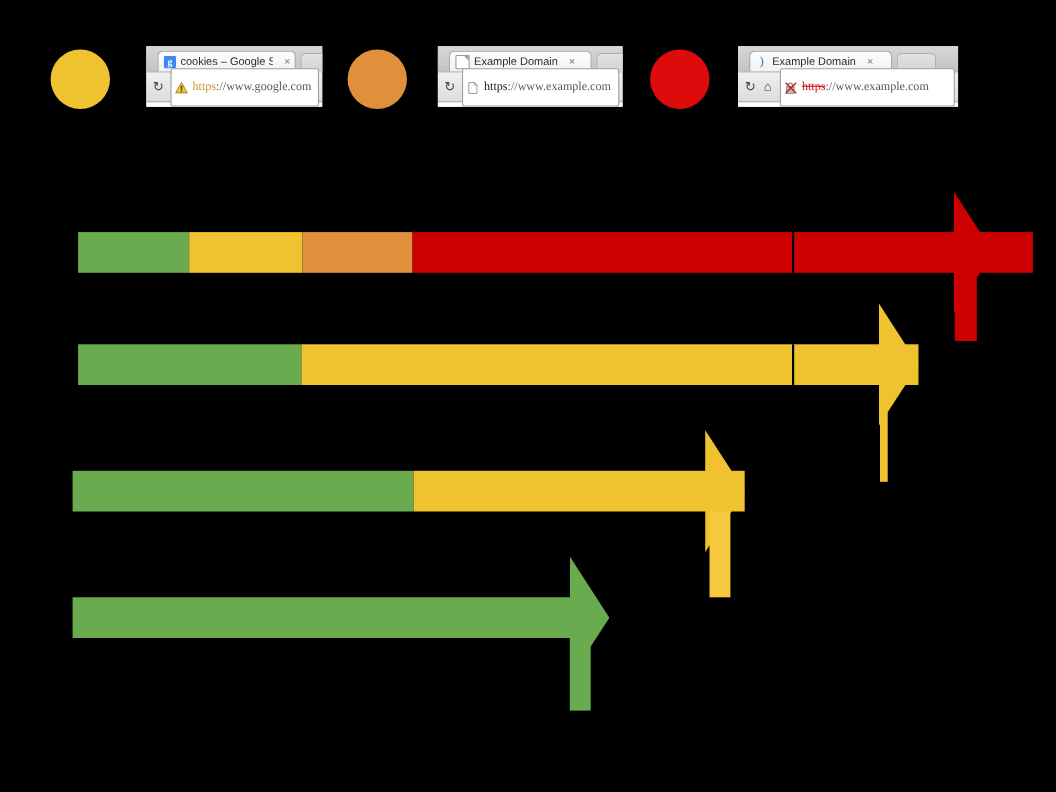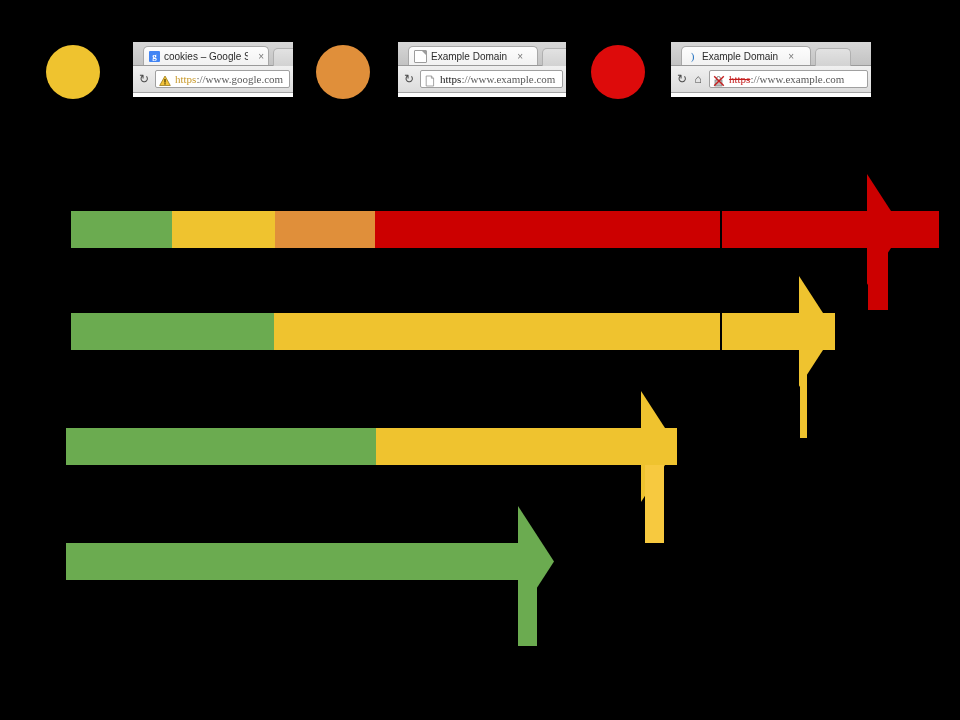--- a/index.html
+++ b/index.html
@@ -128,21 +128,21 @@
   .bw-navbtn {
     width: 16px;
     flex: 0 0 auto;
     text-align: center;
     font-size: 12px;
     color: #4a4a4a;
     line-height: 1;
   }
   .bw-omnibox {
     flex: 1 1 auto;
-    height: 18px;
+    height: 35px;
     margin: 0 3px 0 3px;
     background: #ffffff;
     border: 1px solid #a0a0a0;
     border-radius: 2px;
     display: flex;
     align-items: center;
     padding: 0 3px;
     box-sizing: border-box;
     overflow: hidden;
   }

